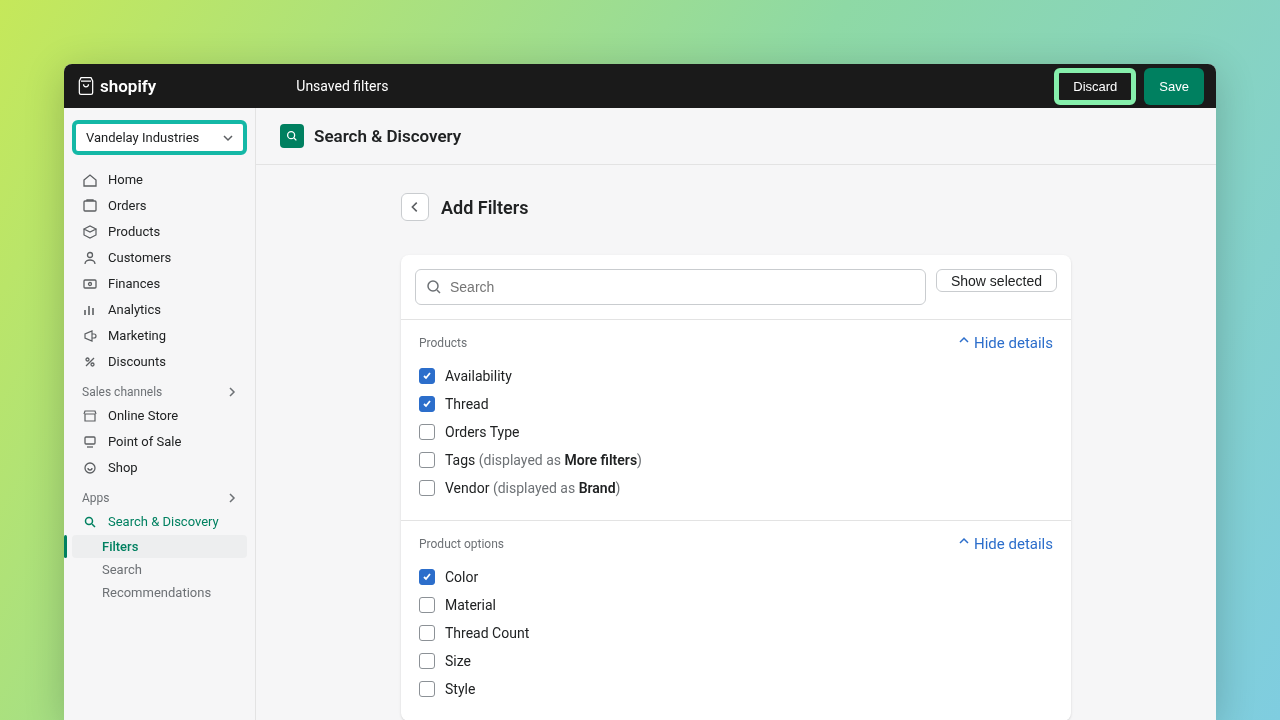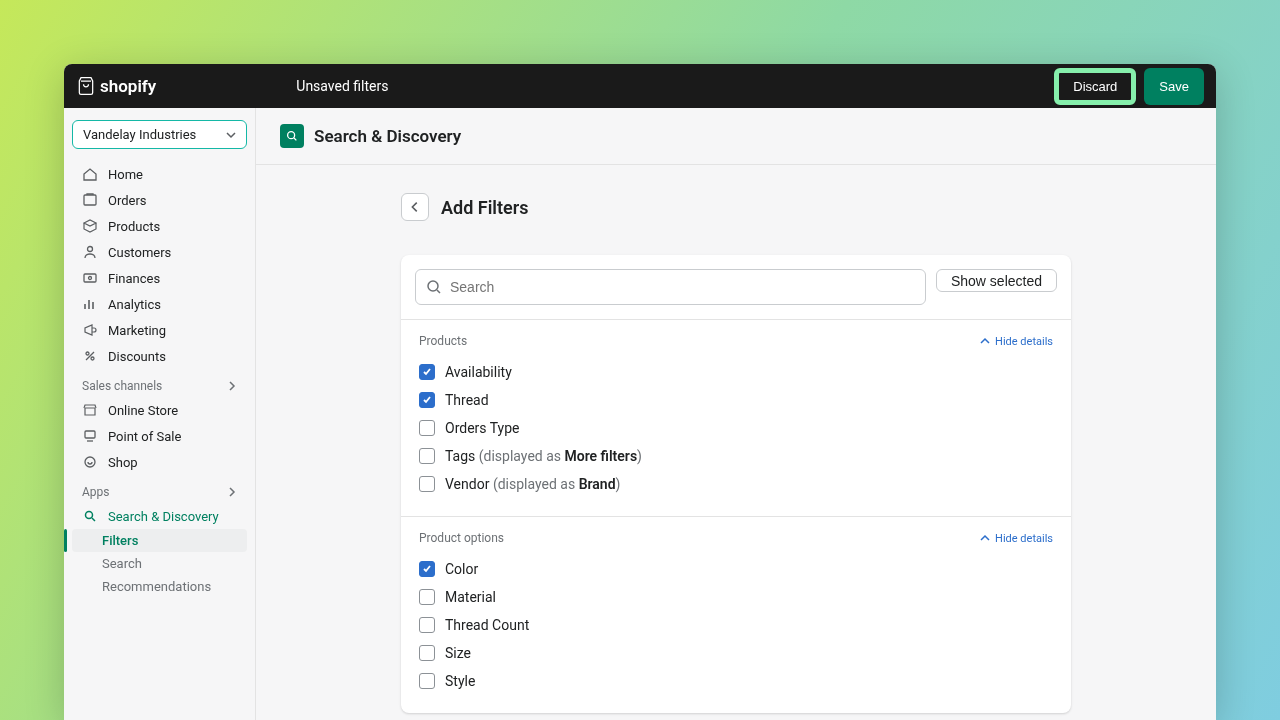--- a/index.html
+++ b/index.html
@@ -77,32 +77,32 @@
     background: #f6f6f7;
     border-right: 1px solid #e3e3e3;
     padding: 12px 8px;
     flex-shrink: 0;
     overflow-y: auto;
   }
   .store-select {
     display: flex;
     align-items: center;
     justify-content: space-between;
-    border: 1px solid #14b8a6;
+    border: 4px solid #14b8a6;
     background: #fff;
     border-radius: 6px;
     padding: 6px 10px;
     font-size: 13px;
     color: #202223;
     margin-bottom: 12px;
     cursor: pointer;
   }
   .nav-item {
     display: flex;
-    align-items: center;
+    align-items: flex-start;
     gap: 10px;
     padding: 5px 10px;
     border-radius: 4px;
     font-size: 13px;
     color: #202223;
     cursor: pointer;
   }
   .nav-item .nav-icon {
     width: 16px; height: 16px;
     display: flex; align-items: center; justify-content: center;
@@ -251,21 +251,21 @@
     margin-bottom: 10px;
   }
   .section-title {
     font-size: 12px;
     color: #6d7175;
   }
   .hide-details {
     display: flex;
     align-items: flex-start;
     gap: 4px;
-    font-size: 11px;
+    font-size: 15px;
     color: #2c6ecb;
     cursor: pointer;
   }
   .check-row {
     display: flex;
     align-items: center;
     gap: 10px;
     padding: 6px 0;
     font-size: 14px;
     color: #202223;

